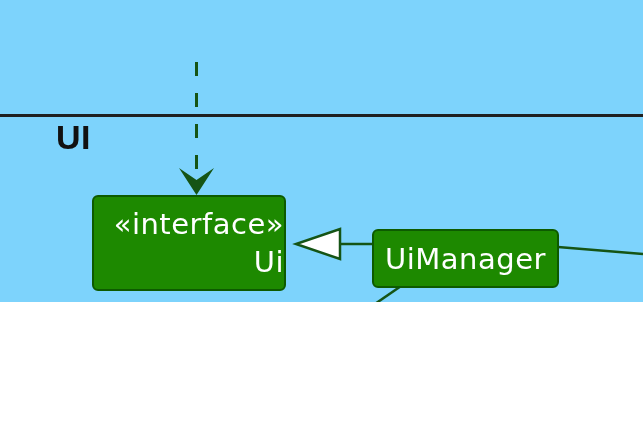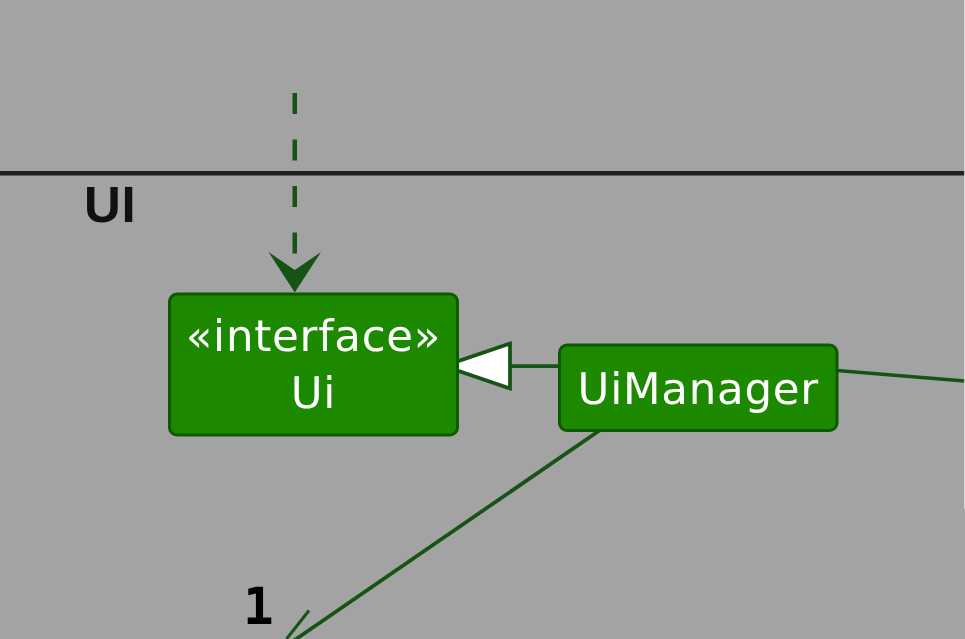--- a/index.html
+++ b/index.html
@@ -4,22 +4,22 @@
 <style>
   html, body {
     margin: 0;
     padding: 0;
     background: #ffffff;
     font-family: "DejaVu Sans", sans-serif;
   }
   #canvas {
     position: relative;
     width: 643px;
-    height: 426px;
-    background: #a3a3a3;
+    height: 302px;
+    background: #7dd3fc;
     overflow: hidden;
   }
   #edge-layer {
     position: absolute;
     left: 0; top: 0;
     width: 643px;
     height: 426px;
     pointer-events: none;
   }
   .boundary-line {
@@ -50,24 +50,25 @@
     display: flex;
     flex-direction: column;
     align-items: center;
     justify-content: center;
     text-align: center;
     font-size: 29px;
     letter-spacing: 0.5px;
     line-height: 38px;
   }
   #node-ui-interface {
-    left: 112px;
+    left: 92px;
     top: 195px;
     width: 194px;
     height: 96px;
+    align-items: flex-end;
   }
   #node-ui-manager {
     left: 372px;
     top: 229px;
     width: 187px;
     height: 59px;
   }
   .multiplicity-label {
     position: absolute;
     left: 162px;

